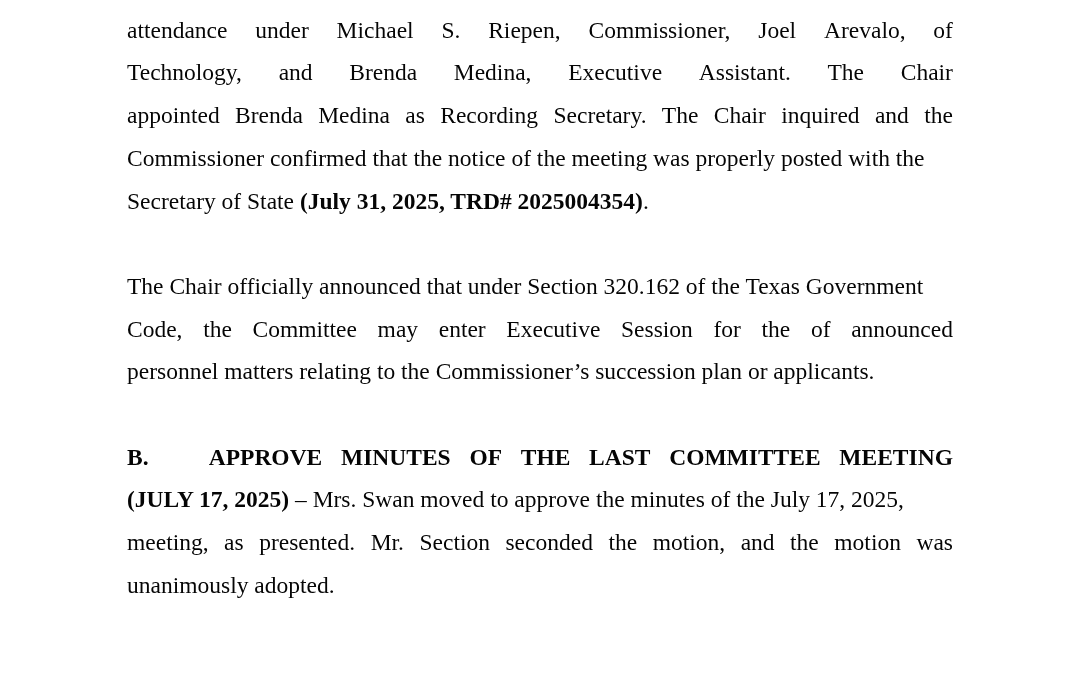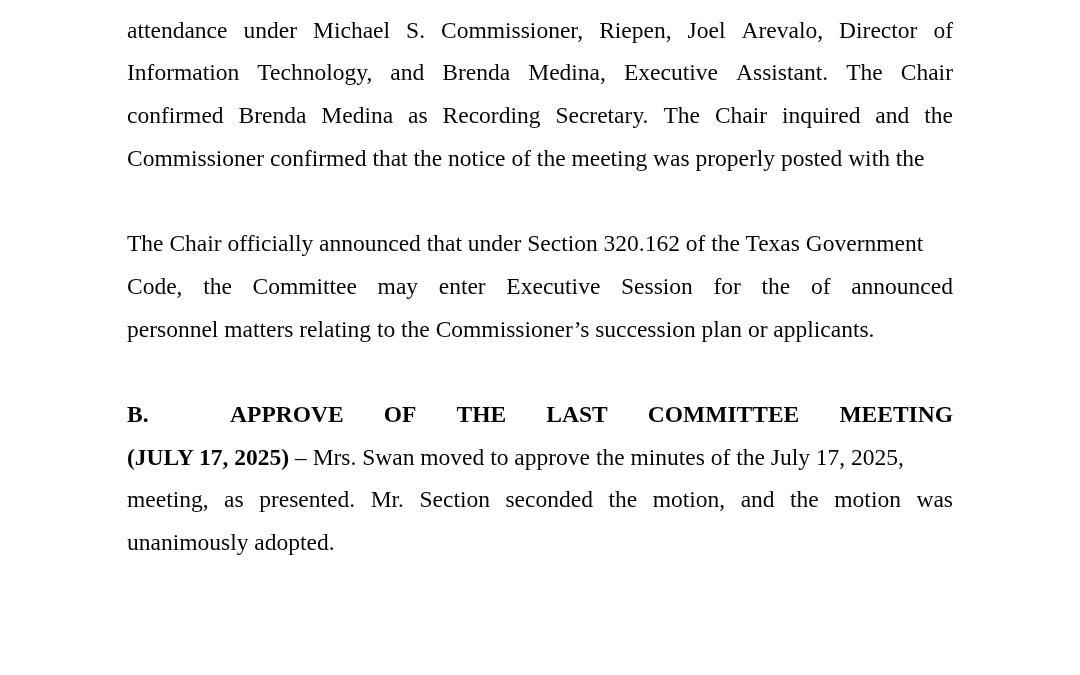--- a/index.html
+++ b/index.html
@@ -95,52 +95,51 @@
           <span class="w">attendance.</span>
           <span class="w">Staff</span>
           <span class="w">members</span>
           <span class="w">in</span>
       </span>
       <span class="line justify">
         <span class="w">attendance</span>
           <span class="w">under</span>
           <span class="w">Michael</span>
           <span class="w">S.</span>
+          <span class="w">Riepen,</span>
           <span class="w">Commissioner,</span>
-          <span class="w">Riepen,</span>
           <span class="w">Joel</span>
           <span class="w">Arevalo,</span>
-          <span class="w">Director</span>
           <span class="w">of</span>
       </span>
       <span class="line justify">
-        <span class="w">Information</span>
           <span class="w">Technology,</span>
           <span class="w">and</span>
           <span class="w">Brenda</span>
           <span class="w">Medina,</span>
           <span class="w">Executive</span>
           <span class="w">Assistant.</span>
           <span class="w">The</span>
           <span class="w">Chair</span>
       </span>
       <span class="line justify">
-        <span class="w">confirmed</span>
+        <span class="w">appointed</span>
           <span class="w">Brenda</span>
           <span class="w">Medina</span>
           <span class="w">as</span>
           <span class="w">Recording</span>
           <span class="w">Secretary.</span>
           <span class="w">The</span>
           <span class="w">Chair</span>
           <span class="w">inquired</span>
           <span class="w">and</span>
           <span class="w">the</span>
       </span>
       <span class="line">Commissioner confirmed that the notice of the meeting was properly posted with the</span>
+      <span class="line last"><span>Secretary of State </span><span class="bold">(July 31, 2025, TRD# 2025004354)</span><span>.</span></span>
     </p>
 
     <div class="para-gap"></div>
 
     <p class="para">
       <span class="line">The Chair officially announced that under Section 320.162 of the Texas Government</span>
       <span class="line justify">
         <span class="w">Code,</span>
           <span class="w">the</span>
           <span class="w">Committee</span>
@@ -155,20 +154,21 @@
       </span>
       <span class="line last">personnel matters relating to the Commissioner’s succession plan or applicants.</span>
     </p>
 
     <div class="para-gap"></div>
 
     <p class="para">
       <span class="line justify">
         <span class="w heading-label">B.</span>
           <span class="w bold">APPROVE</span>
+          <span class="w bold">MINUTES</span>
           <span class="w bold">OF</span>
           <span class="w bold">THE</span>
           <span class="w bold">LAST</span>
           <span class="w bold">COMMITTEE</span>
           <span class="w bold">MEETING</span>
       </span>
       <span class="line"><span class="bold">(JULY 17, 2025)</span><span> – Mrs. Swan moved to approve the minutes of the July 17, 2025,</span></span>
       <span class="line justify">
         <span class="w">meeting,</span>
           <span class="w">as</span>

